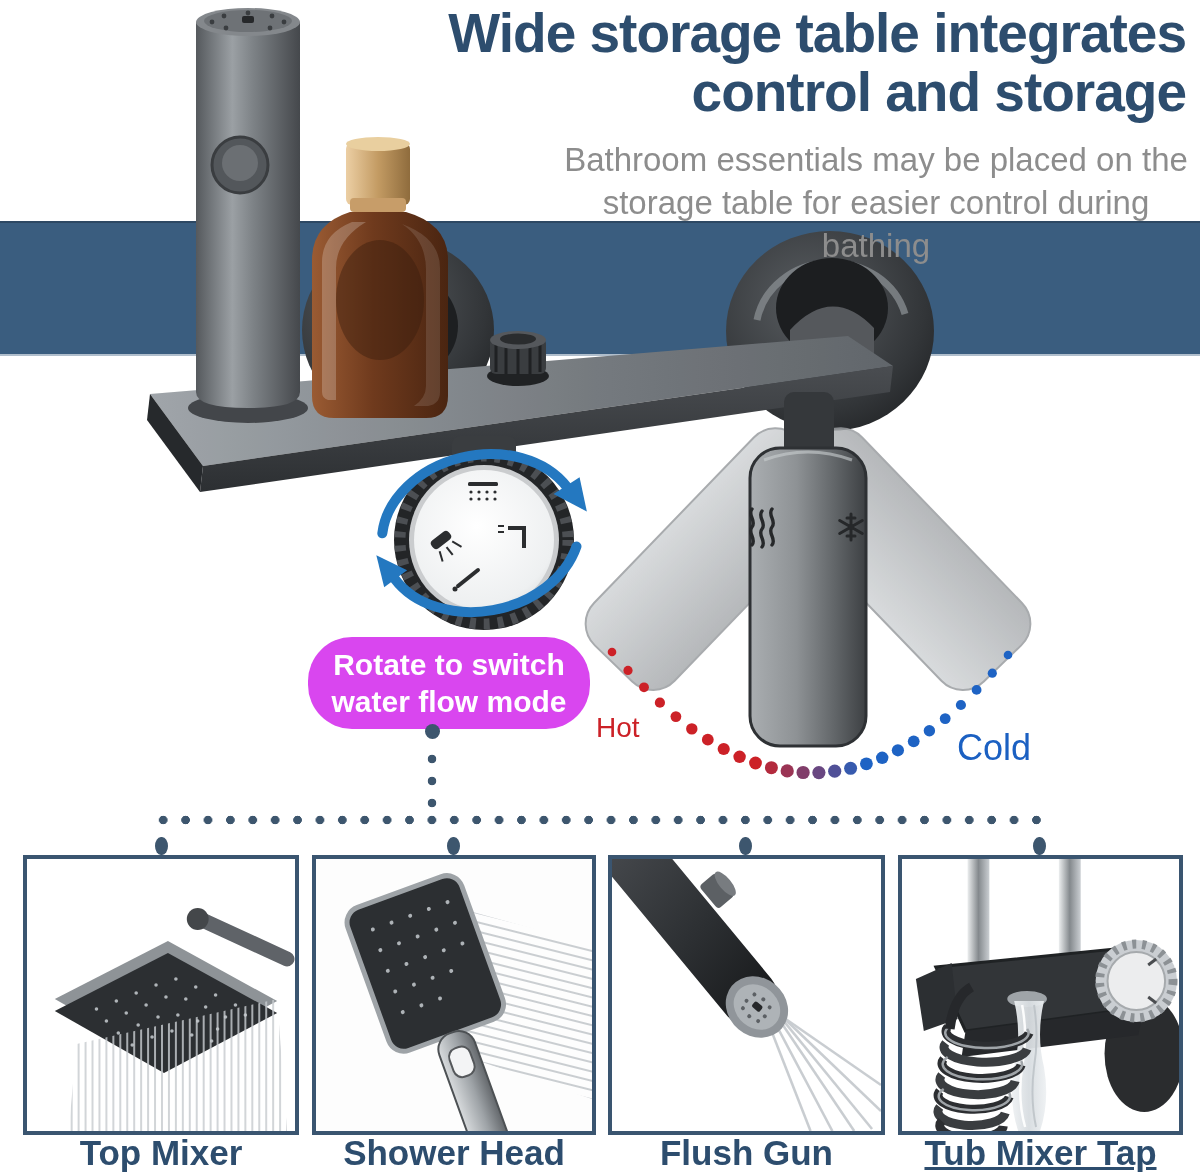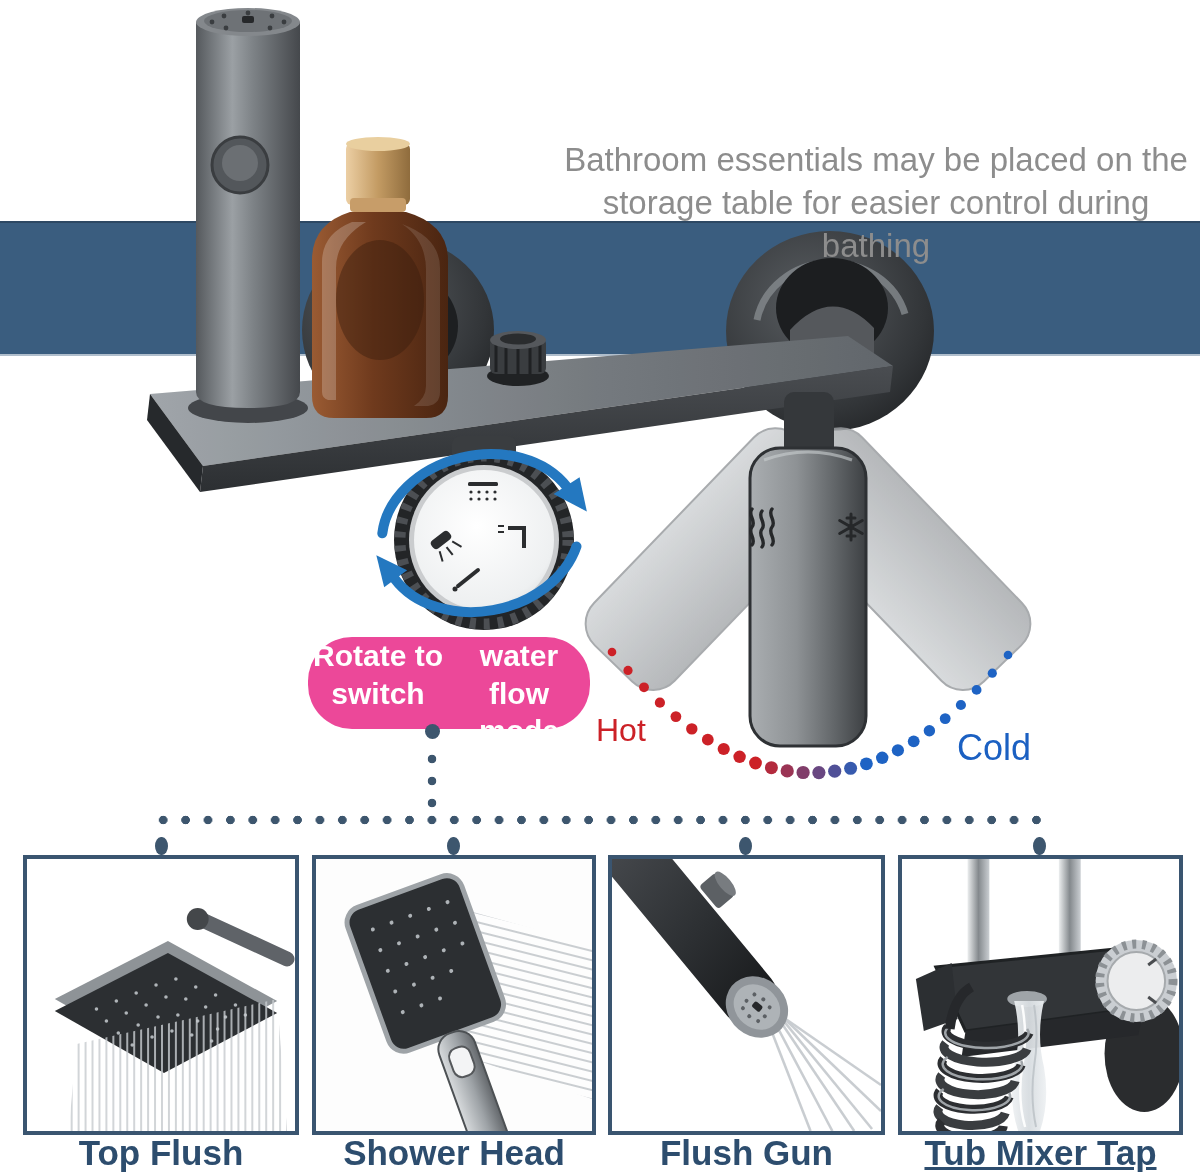--- a/index.html
+++ b/index.html
@@ -7,26 +7,26 @@
          font-family:"Liberation Sans",sans-serif;}
   
   .band{position:absolute;left:0;top:221px;width:1200px;height:135px;background:#3a5d7f;
         box-shadow:inset 0 2px 0 rgba(0,0,0,.22), inset 0 -2px 0 rgba(255,255,255,.6);}
   
   .title{position:absolute;top:4px;left:330px;right:14px;text-align:right;color:#2d4d6e;
          font-weight:bold;font-size:55px;line-height:1.08;letter-spacing:-1px;}
   .subtitle{position:absolute;top:139px;left:560px;width:632px;text-align:center;color:#8d8d8d;
             font-size:33px;line-height:1.3;}
   
-  .badge{position:absolute;left:308px;top:637px;width:282px;height:92px;background:#ec4899;
+  .badge{position:absolute;left:308px;top:637px;width:282px;height:92px;background:#d946ef;
          border-radius:44px;color:#ffffff;font-weight:bold;font-size:30px;text-align:center;
-         display:flex;flex-direction:row;line-height:1.25;}
+         display:flex;flex-direction:column;justify-content:center;line-height:1.25;}
   .badge-dot{position:absolute;left:425px;top:724px;width:15px;height:15px;border-radius:50%;background:#3d566e;}
   
-  .hot{position:absolute;left:596px;top:712px;font-size:32px;color:#cc2127;}
+  .hot{position:absolute;left:596px;top:712px;font-size:28px;color:#cc2127;}
   .cold{position:absolute;left:957px;top:707px;font-size:36px;color:#1b60c2;margin-top:20px;}
   
   .vdots{position:absolute;left:424px;top:748px;width:16px;height:68px;
          background-image:radial-gradient(circle,#3d566e 4px,rgba(0,0,0,0) 4.6px);
          background-size:16px 22px;background-repeat:repeat-y;}
   .hdots{position:absolute;left:152px;top:812px;width:898px;height:16px;
          background-image:radial-gradient(circle,#3d566e 4px,rgba(0,0,0,0) 4.6px);
          background-size:22.4px 16px;background-repeat:repeat-x;}
   .drop{position:absolute;top:837px;width:13px;height:18px;background:#3d566e;border-radius:50%/55%;}
   .drop.d1{left:155px}.drop.d2{left:447px}.drop.d3{left:739px}.drop.d4{left:1033px}
@@ -256,20 +256,24 @@
         <circle cx="913.7" cy="741.3" r="5.9" fill="rgb(30,99,196)"></circle>
         <circle cx="929.4" cy="730.7" r="5.7" fill="rgb(30,99,196)"></circle>
         <circle cx="945.2" cy="718.6" r="5.4" fill="rgb(30,99,196)"></circle>
         <circle cx="960.9" cy="705.0" r="5.1" fill="rgb(30,99,196)"></circle>
         <circle cx="976.6" cy="689.9" r="4.9" fill="rgb(30,99,196)"></circle>
         <circle cx="992.3" cy="673.2" r="4.6" fill="rgb(30,99,196)"></circle>
         <circle cx="1008.0" cy="655.0" r="4.3" fill="rgb(30,99,196)"></circle>
       </g>
   </svg>
 
+  <div class="title">
+    <div>Wide storage table integrates</div>
+    <div>control and storage</div>
+  </div>
   <div class="subtitle">
     <div>Bathroom essentials may be placed on the</div>
     <div>storage table for easier control during bathing</div>
   </div>
 
   <div class="badge">
     <div>Rotate to switch</div>
     <div>water flow mode</div>
   </div>
   <div class="badge-dot"></div>
@@ -467,18 +471,18 @@
         <path d="M38,248 a34,14 0 1 0 66,6" stroke="#3a3d40" stroke-width="9"></path>
         <path d="M40,262 a32,13 0 1 0 62,5" stroke="#2c2e31" stroke-width="9"></path>
         <path d="M50,166 a42,15 0 1 0 76,4" stroke="#9fa4a8" stroke-width="2.5"></path>
         <path d="M46,198 a40,15 0 1 0 74,4" stroke="#9fa4a8" stroke-width="2.5"></path>
         <path d="M42,230 a36,14 0 1 0 66,4" stroke="#9fa4a8" stroke-width="2.5"></path>
         <path d="M70,128 q-18,10 -22,42" stroke="#26282b" stroke-width="10"></path>
       </g>
     </svg>
   </div>
 
-  <div class="feature-label fl1">Top Flush</div>
+  <div class="feature-label fl1">Top Mixer</div>
   <div class="feature-label fl3">Flush Gun</div>
   <div class="feature-label fl2">Shower Head</div>
   <div class="feature-label fl4">Tub Mixer Tap</div>
 
 </div>
 
 </body></html>

